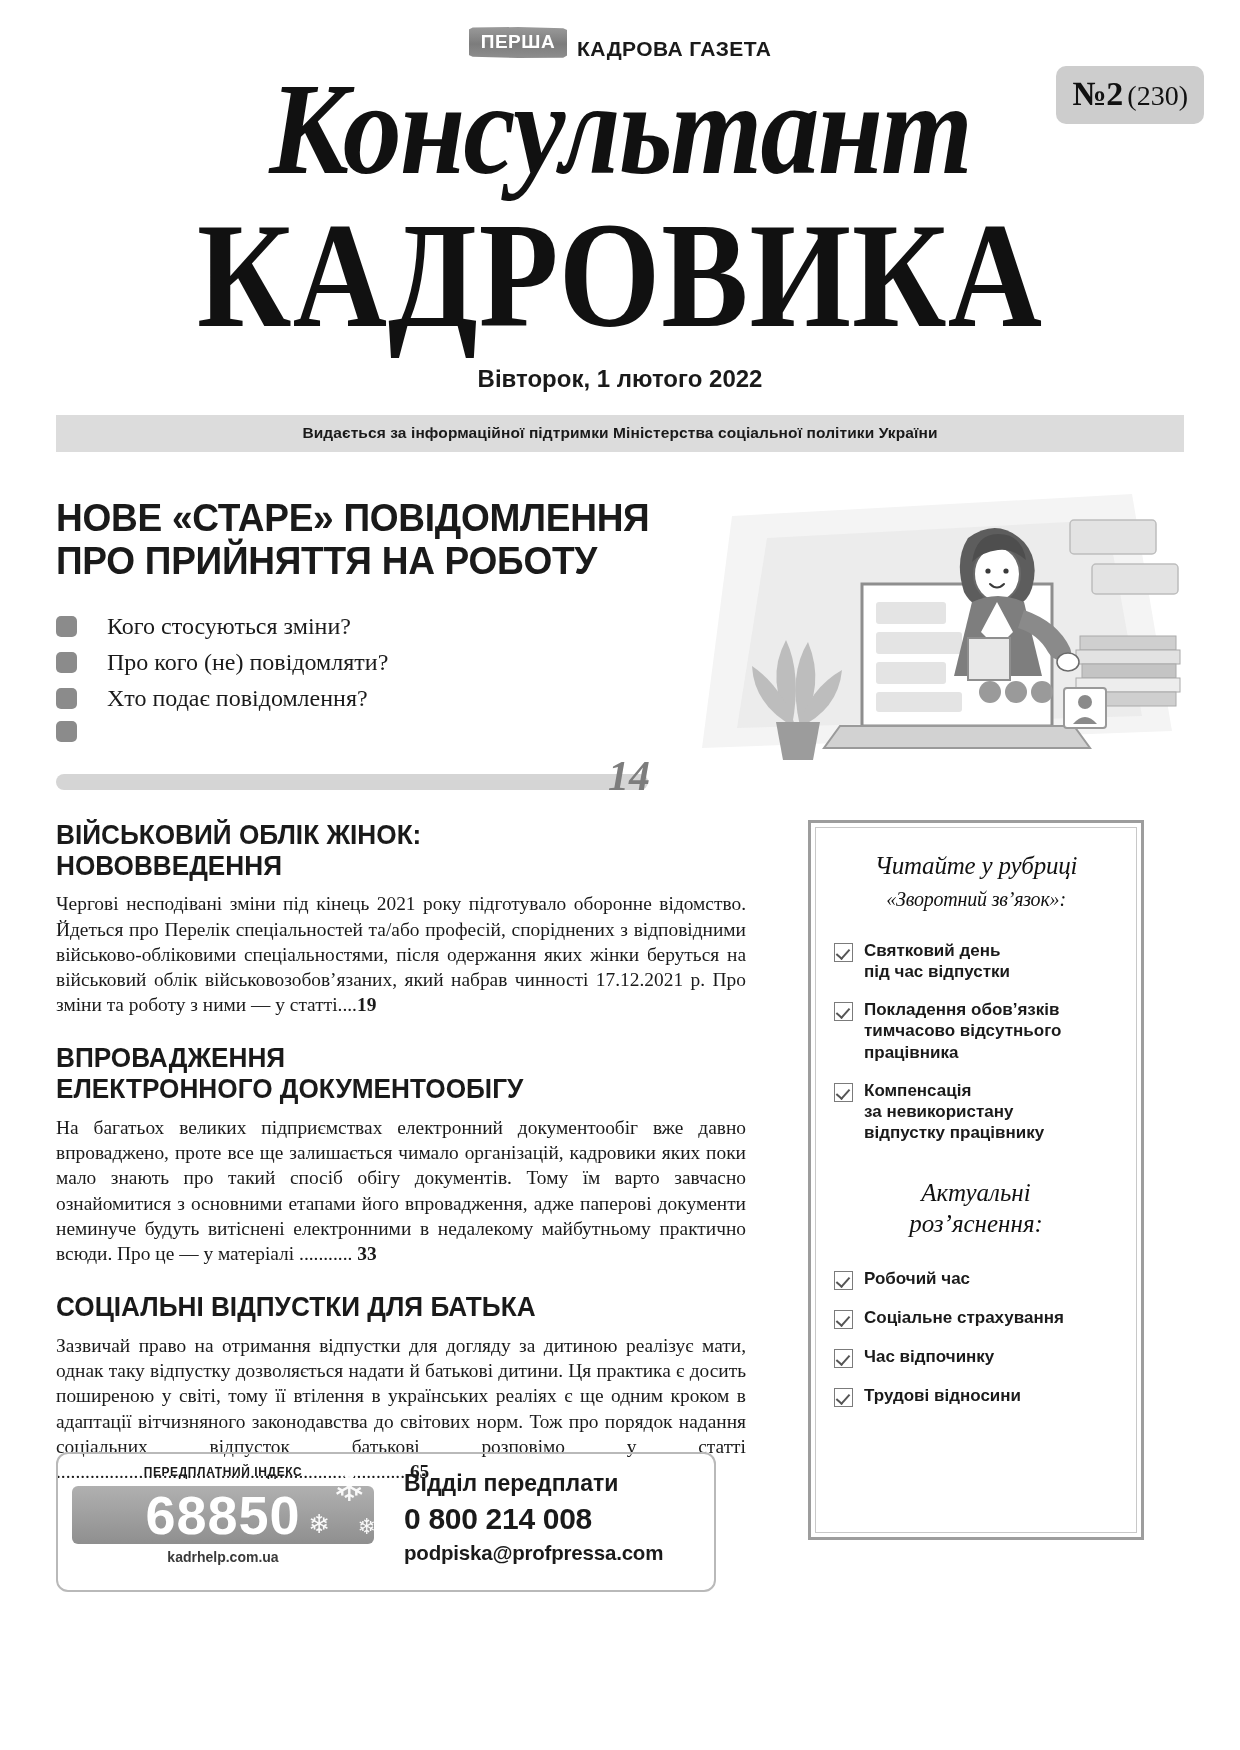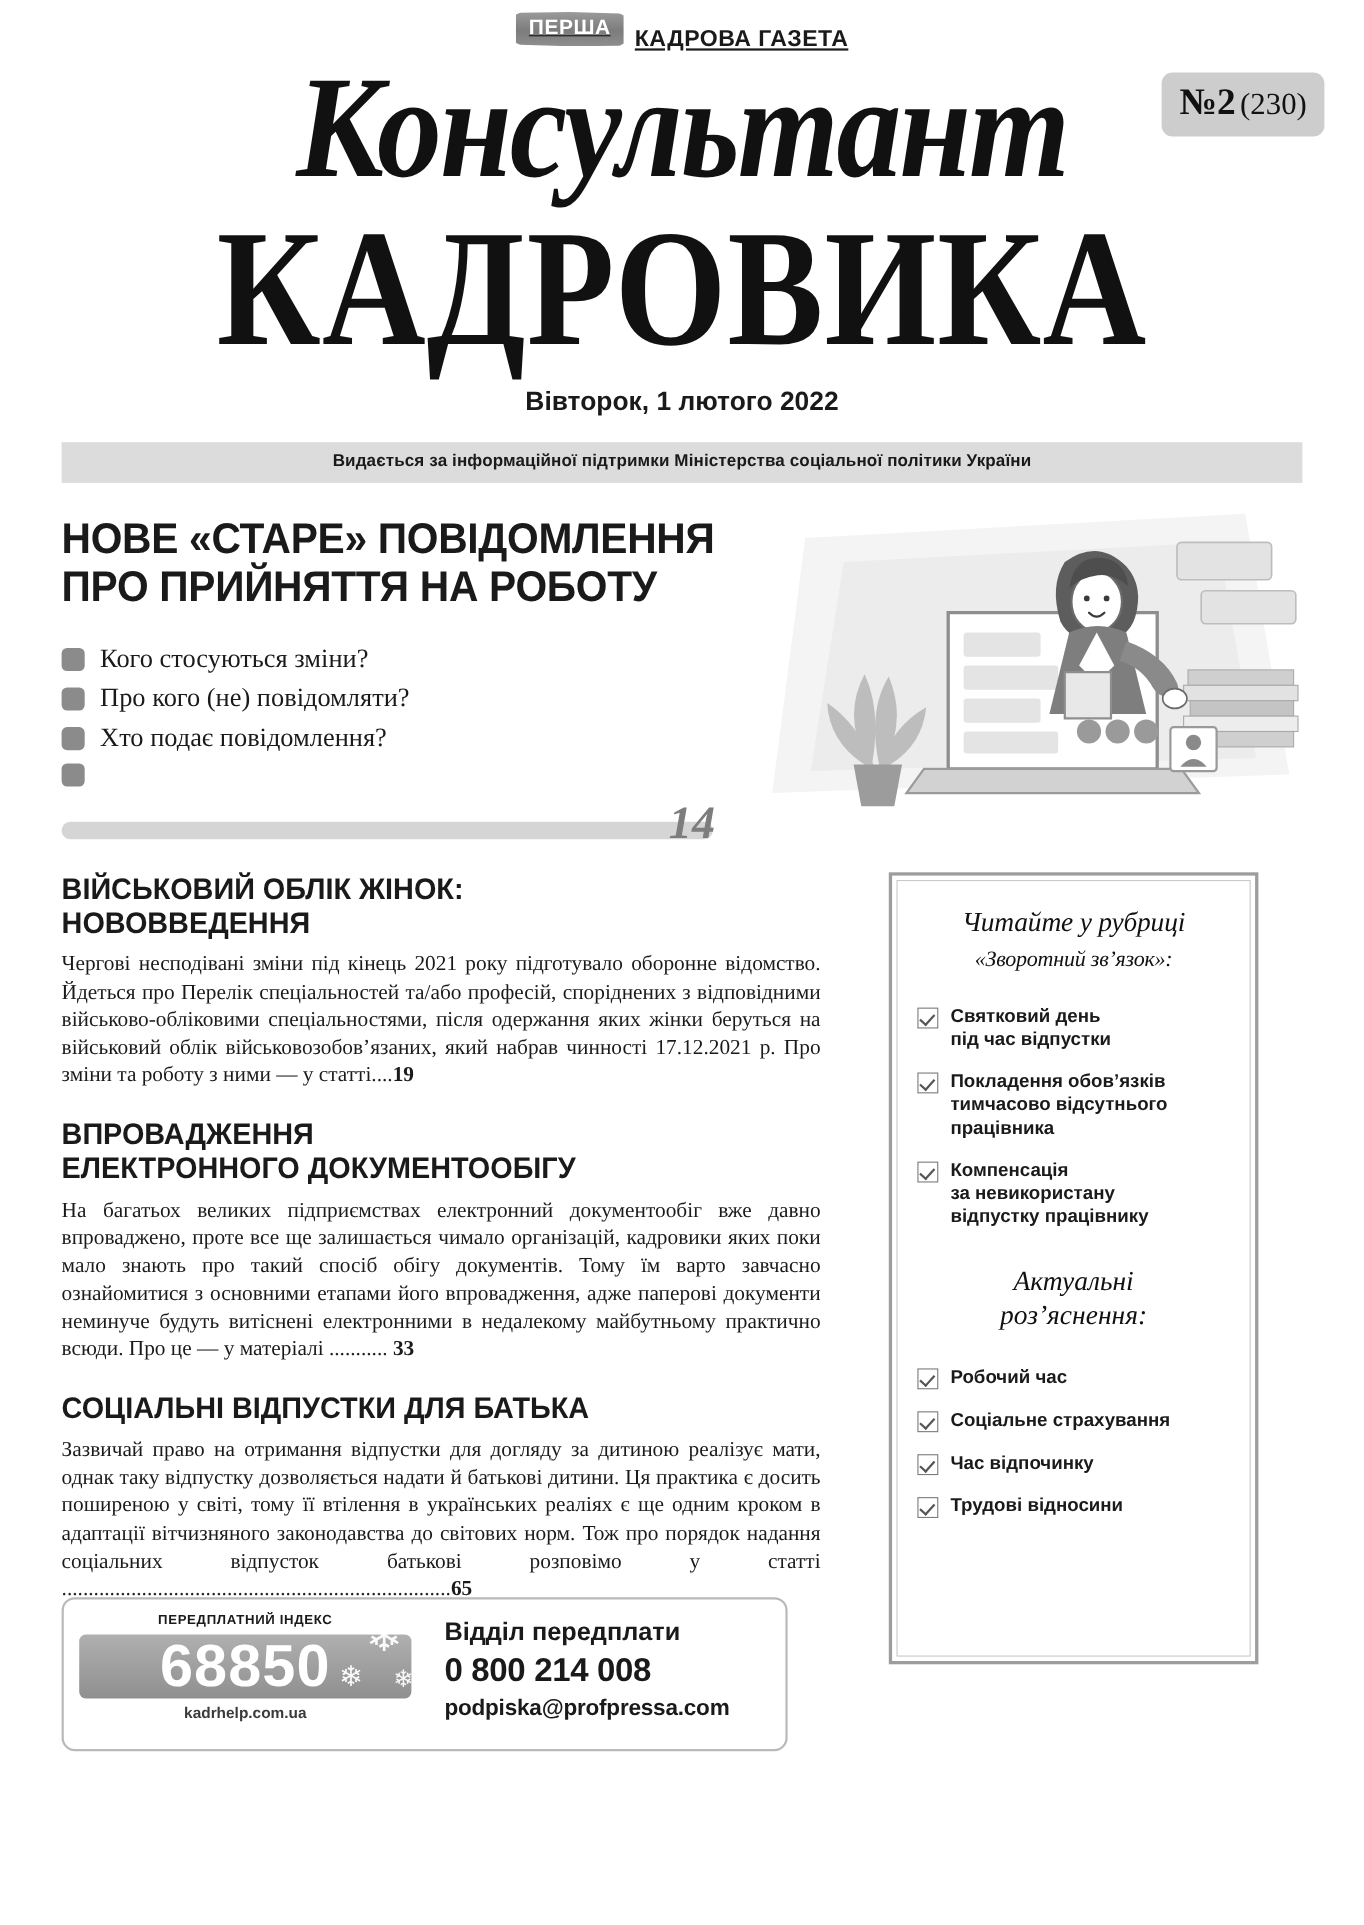--- a/index.html
+++ b/index.html
@@ -7,22 +7,22 @@
     width: 1240px; height: 1750px;
     background: #ffffff;
     font-family: "Liberation Serif", serif;
     color: #1a1a1a;
     overflow: hidden;
   }
   .page { position: relative; width: 1240px; height: 1750px; background: #fff; }
 
   
   .masthead-top {
-    display: flex; align-items: flex-start; justify-content: center;
-    gap: 10px; padding-top: 11px; text-decoration: underline;
+    display: flex; align-items: center; justify-content: center;
+    gap: 10px; padding-top: 24px;
   }
   .persha-badge {
     background: linear-gradient(180deg,#9a9a9a 0%, #7c7c7c 55%, #8e8e8e 100%);
     color: #fff;
     font-family: "Liberation Sans", sans-serif;
     font-weight: bold; font-size: 19px; letter-spacing: 0.5px;
     padding: 4px 12px 5px 12px;
     border-radius: 2px;
     clip-path: polygon(0% 8%, 4% 2%, 50% 0%, 96% 4%, 100% 10%, 100% 92%, 96% 99%, 50% 100%, 4% 96%, 0% 90%);
   }
@@ -88,41 +88,41 @@
     font-family: "Liberation Sans", sans-serif;
     font-weight: bold;
     font-size: 15.5px;
     color: #1a1a1a;
     letter-spacing: 0.1px;
   }
 
   
   .hero {
     position: relative;
-    margin: 30px 56px 0 56px;
+    margin: 44px 56px 0 56px;
     height: 290px;
   }
   .hero-illu {
     position: absolute; right: -8px; top: -20px;
     width: 520px; height: 290px;
   }
   .hero-title {
     font-family: "Liberation Sans", sans-serif;
     font-weight: bold;
     font-size: 39px;
     line-height: 1.12;
     letter-spacing: -0.3px;
     color: #1a1a1a;
     transform: scaleX(0.95);
     transform-origin: left top;
     position: relative; z-index: 3;
   }
   .hero-bullets { margin-top: 30px; position: relative; z-index: 3; }
   .hero-bullet {
-    display: flex; align-items: center; gap: 14px;
+    display: flex; align-items: center; gap: 30px;
     margin-bottom: 9px;
   }
   .hero-bullet .sq {
     width: 21px; height: 21px; border-radius: 5px;
     background: #8b8b8b; flex: 0 0 auto;
   }
   .hero-bullet .txt {
     font-family: "Liberation Serif", serif;
     font-size: 24px;
     color: #1a1a1a;

